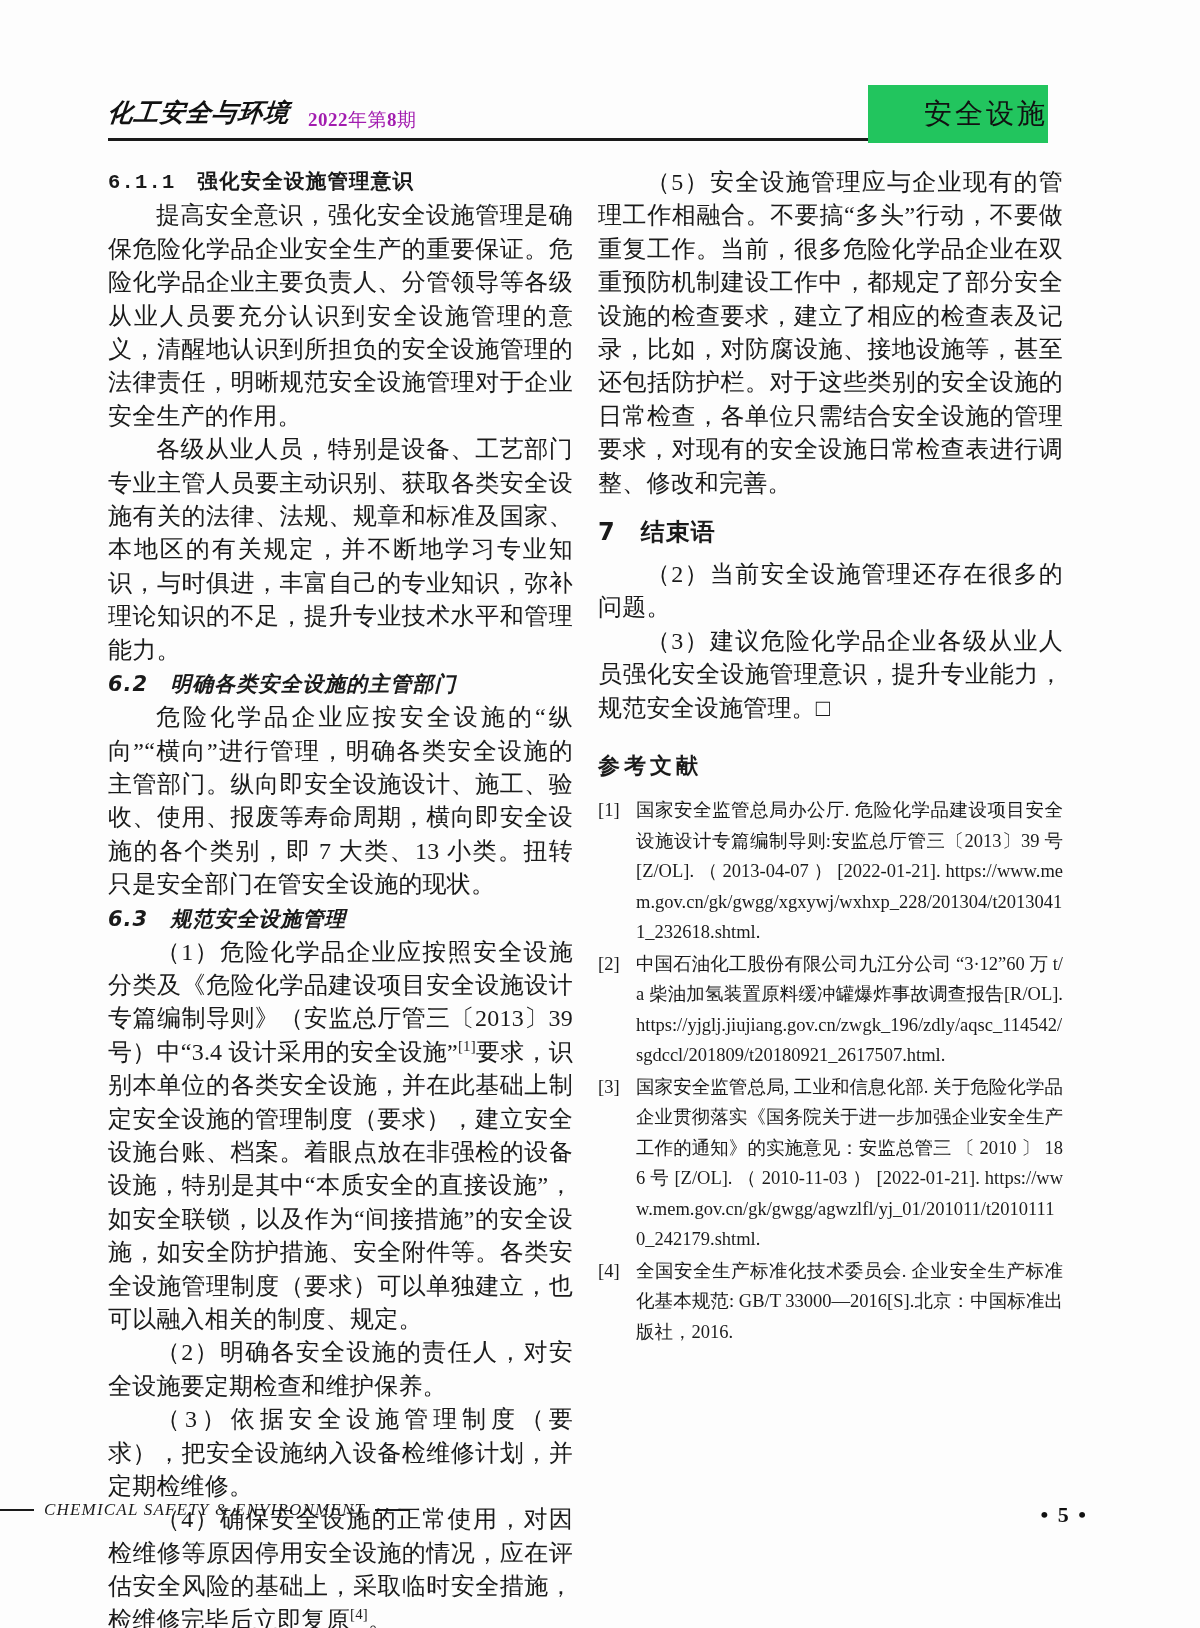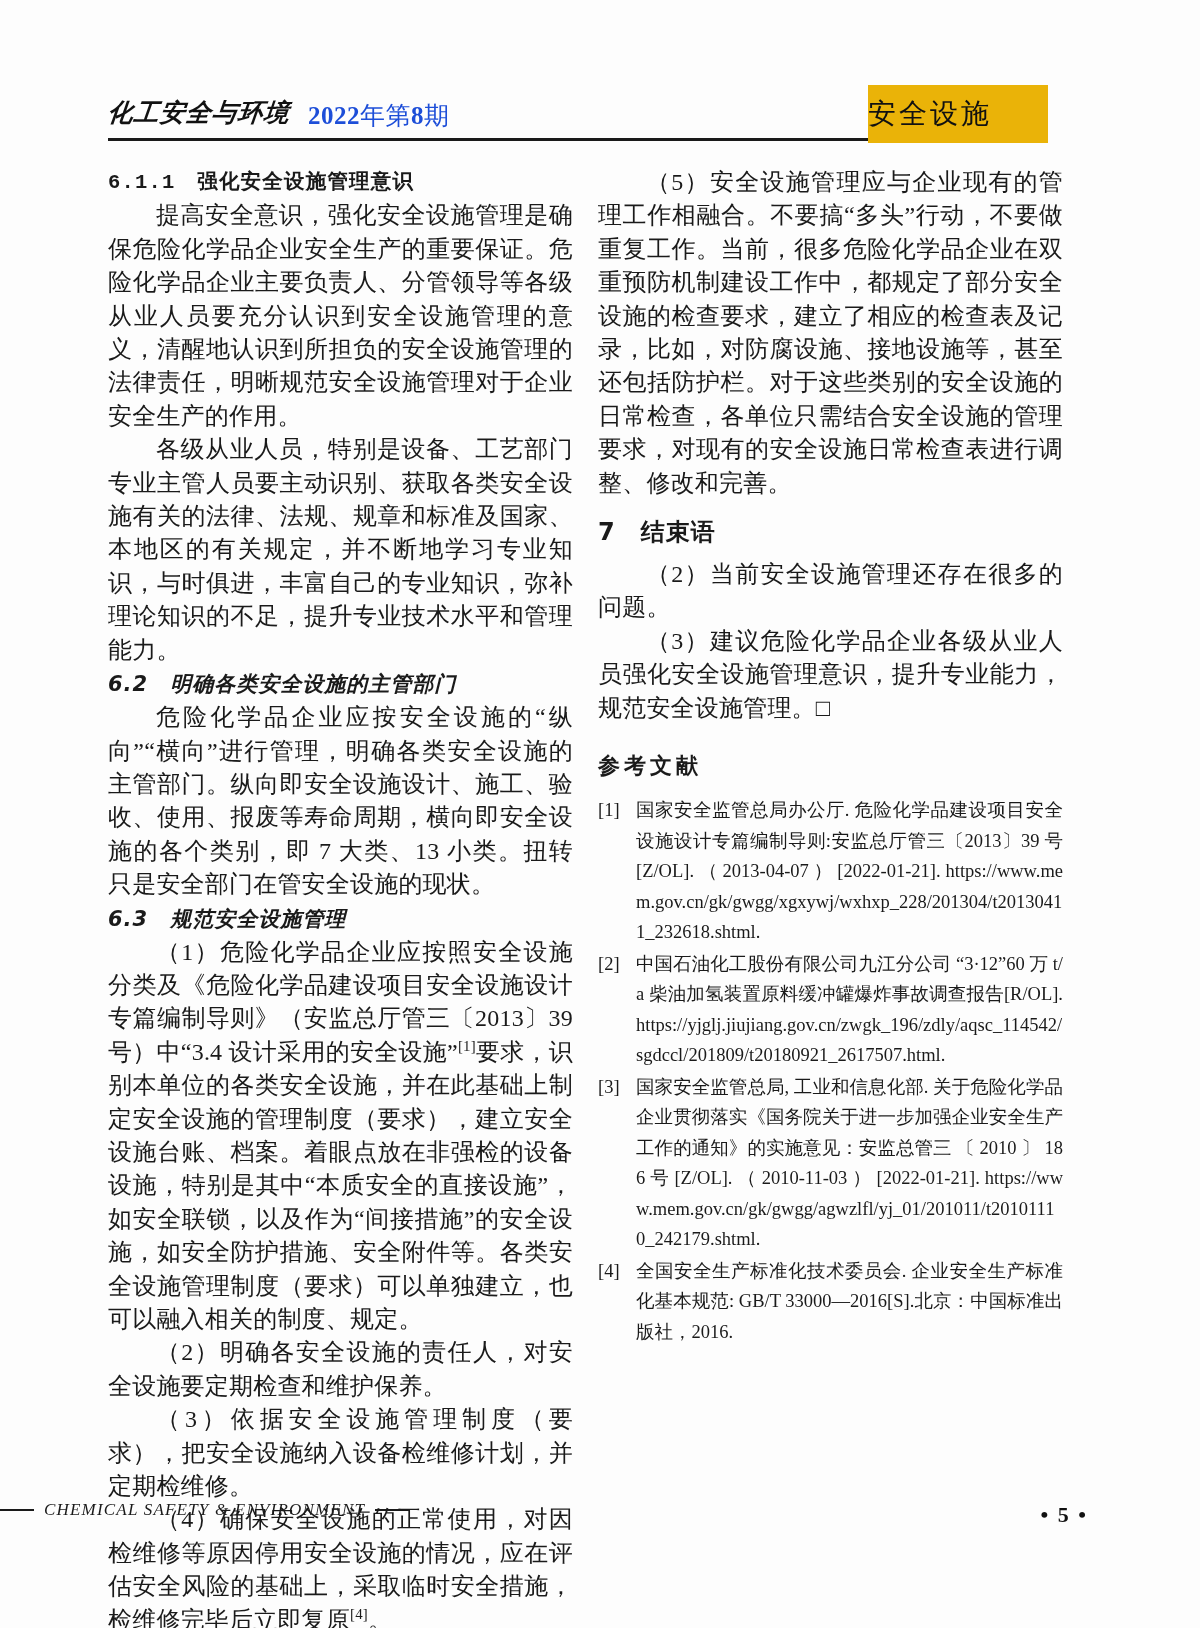--- a/index.html
+++ b/index.html
@@ -37,44 +37,44 @@
     font-size: 25px;
     font-weight: bold;
     font-style: italic;
     letter-spacing: 1px;
     color: #111;
     transform: skewX(-6deg);
   }
   .issue-line {
     position: absolute;
     left: 200px;
-    top: 9px;
-    font-size: 25px;
-    color: #1d4ed8;
+    top: 17px;
+    font-size: 19px;
+    color: #a21caf;
     letter-spacing: 0.5px;
   }
   .issue-line b { font-weight: bold; }
   .header-rule {
     position: absolute;
     left: 0;
     top: 48px;
     width: 875px;
     height: 3px;
     background: #1a1a1a;
   }
   .section-tab {
     position: absolute;
     left: 868px;
     top: 85px;
     width: 180px;
     height: 58px;
-    background: #eab308;
+    background: #22c55e;
     display: flex;
     align-items: center;
-    justify-content: flex-start;
+    justify-content: flex-end;
   }
   .section-tab span {
     font-family: "DejaVu Sans", "Liberation Sans", sans-serif;
     font-size: 28px;
     letter-spacing: 3px;
     color: #111;
   }
 
   
   .col {

